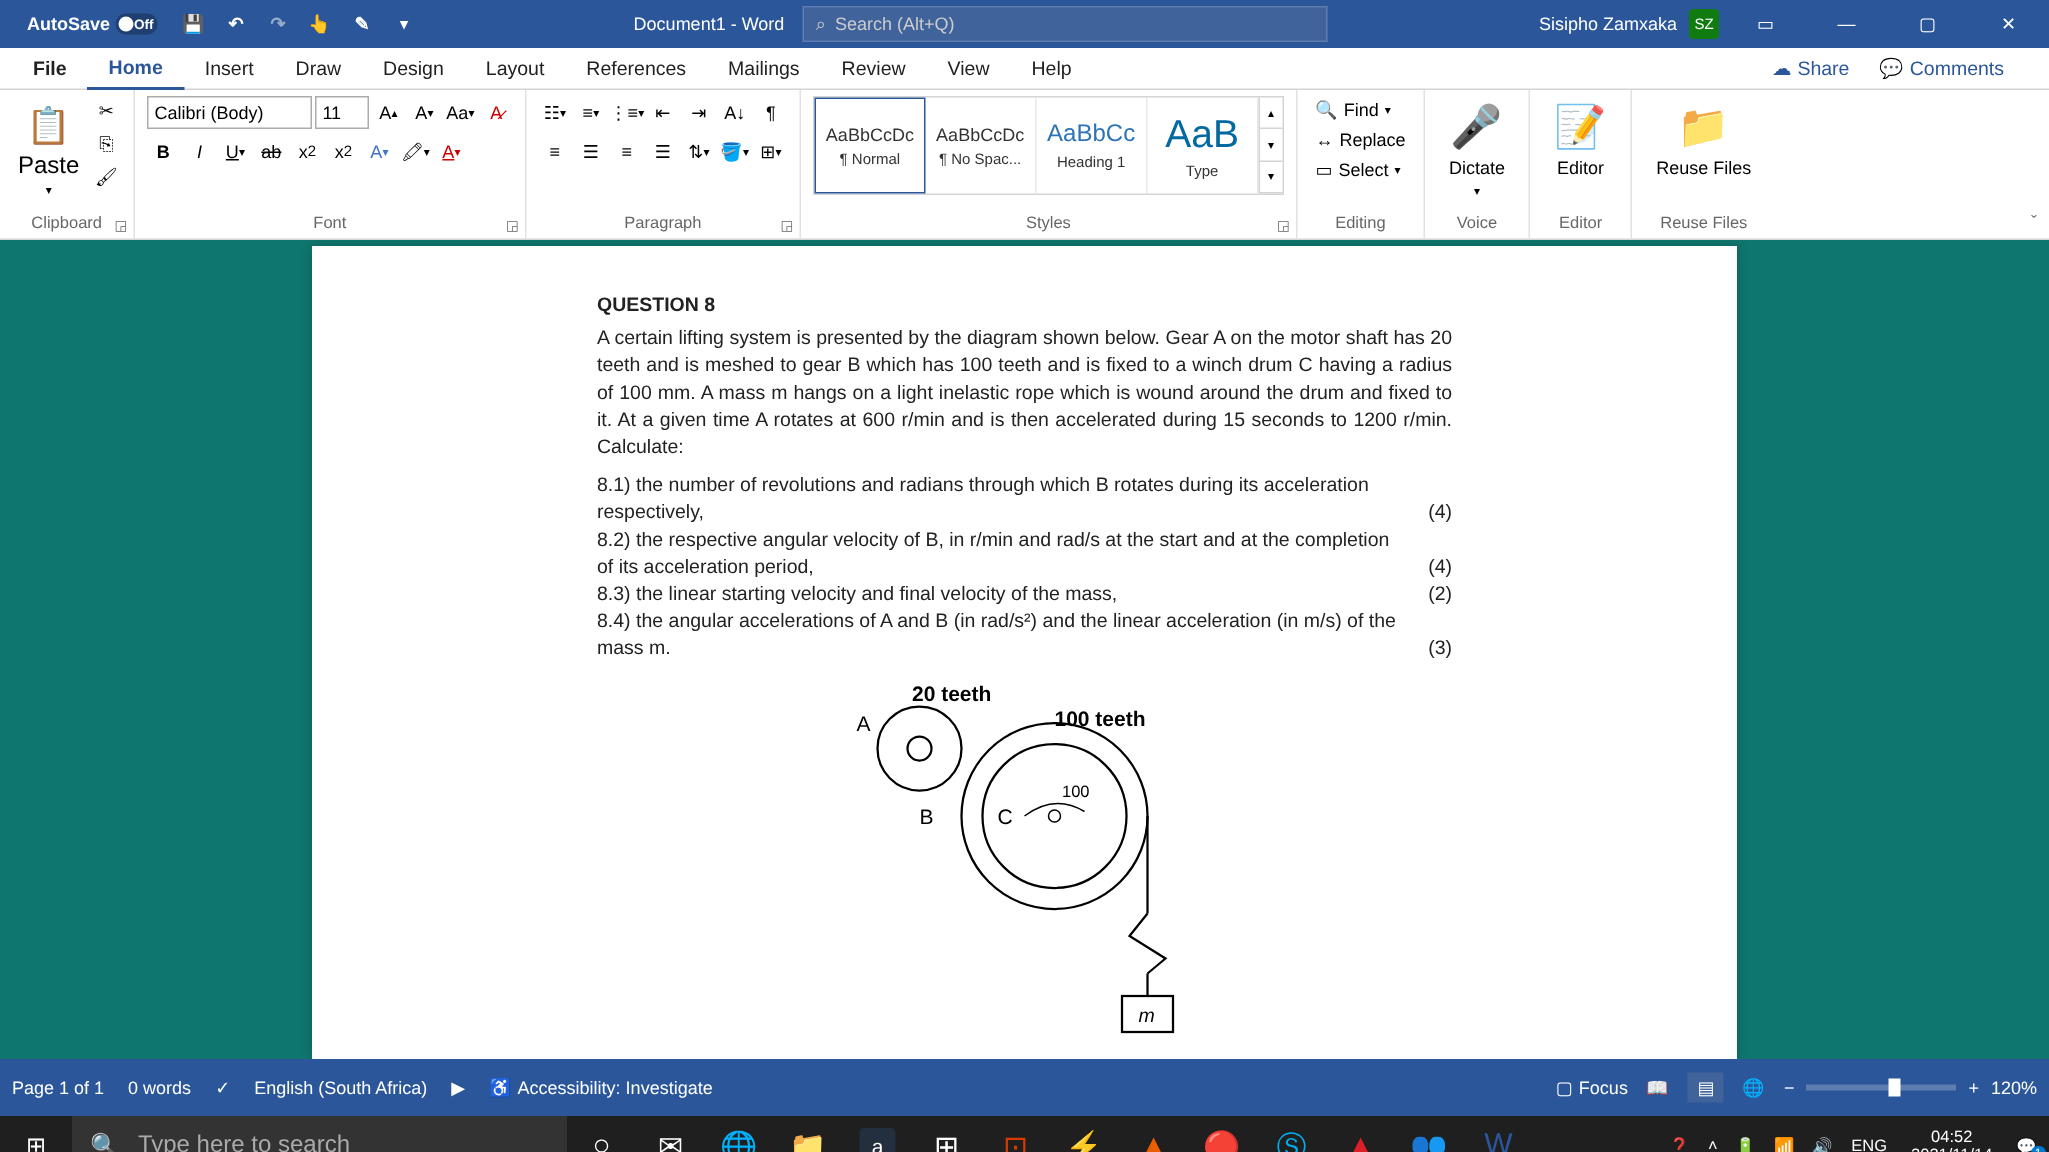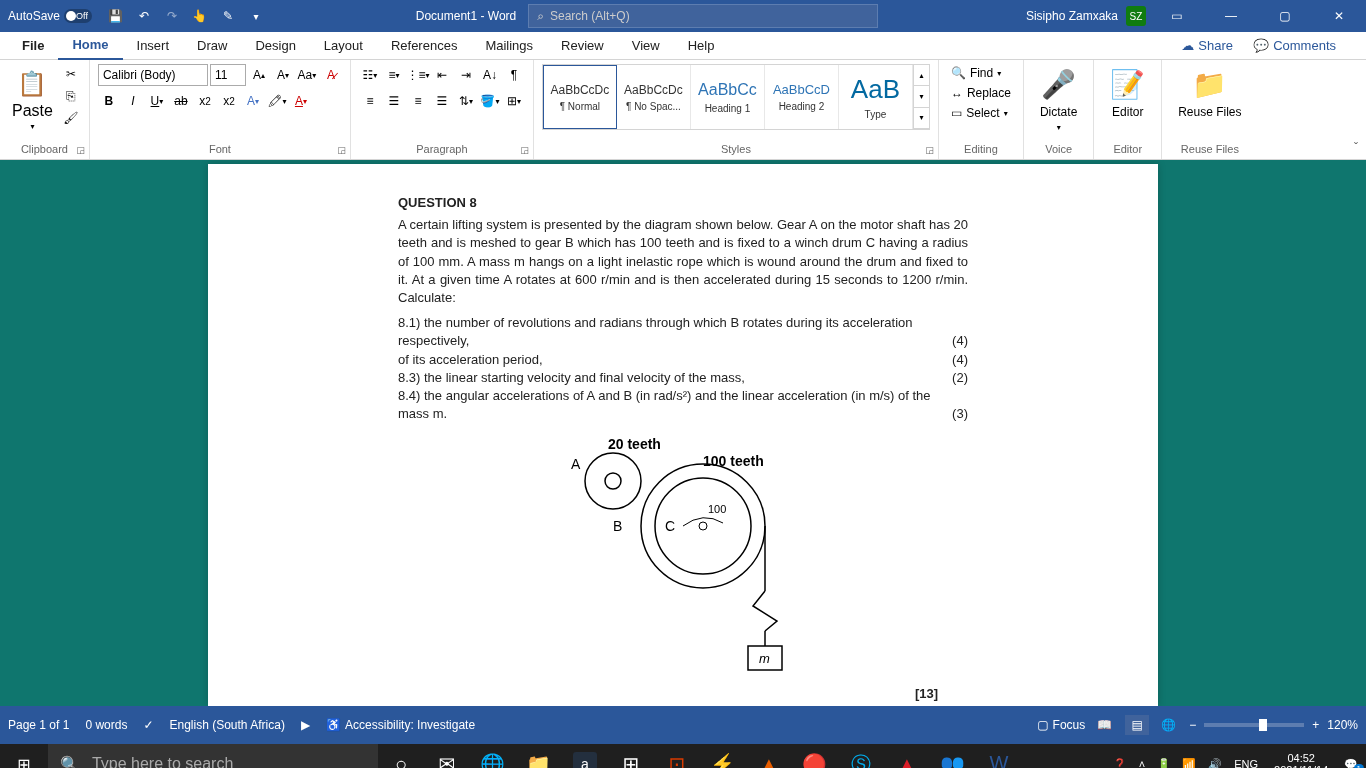--- a/index.html
+++ b/index.html
@@ -1,20 +1,20 @@
 <!DOCTYPE html>
 <html><head>
   <meta charset="utf-8">
   <style>
     * { margin: 0; padding: 0; box-sizing: border-box; font-family: 'Segoe UI', sans-serif; }
     body { background: #f3f3f3; overflow: hidden; }
     
     
     .title-bar { background: #2b579a; color: white; height: 32px; display: flex; align-items: center; font-size: 12px; }
-    .title-left { display: flex; align-items: center; gap: 4px; padding-left: 0; }
+    .title-left { display: flex; align-items: center; gap: 4px; padding-left: 10px; font-weight: bold; }
     .autosave { display: flex; align-items: center; gap: 4px; padding: 0 8px; }
     .toggle { width: 28px; height: 14px; background: #1e3f6f; border-radius: 7px; position: relative; display: flex; align-items: center; padding: 0 2px; }
     .toggle-circle { width: 10px; height: 10px; background: white; border-radius: 50%; }
     .toggle-label { font-size: 9px; }
     .qat-btn { width: 24px; height: 24px; display: flex; align-items: center; justify-content: center; cursor: pointer; }
     .title-center { flex: 1; text-align: center; display: flex; justify-content: center; align-items: center; gap: 12px; }
     .doc-title { color: white; }
     .search-box { background: #40639c; border: 1px solid #5d7db0; width: 350px; height: 24px; display: flex; align-items: center; padding: 0 8px; gap: 6px; color: #ccc; }
     .title-right { display: flex; align-items: center; gap: 8px; padding-right: 4px; }
     .user-badge { background: #107c10; width: 20px; height: 20px; border-radius: 3px; display: flex; align-items: center; justify-content: center; font-size: 10px; }
@@ -252,24 +252,20 @@
           </div>
         <div class="style-item">
             <span class="style-preview">AaBbCcDc</span>
             <span class="style-name">¶ No Spac...</span>
           </div>
         <div class="style-item">
             <span class="style-preview h1">AaBbCc</span>
             <span class="style-name">Heading 1</span>
           </div>
         <div class="style-item">
-            <span class="style-preview h2">AaBbCcD</span>
-            <span class="style-name">Heading 2</span>
-          </div>
-        <div class="style-item">
             <span class="style-preview title">AaB</span>
             <span class="style-name">Type</span>
           </div>
         <div class="gallery-scroll">
           <div>▴</div>
           <div>▾</div>
           <div>▾</div>
         </div>
       </div>
     </div>
@@ -337,20 +333,23 @@
 <div class="doc-area">
   <div class="page">
     <p class="q-title">QUESTION 8</p>
     <p style="text-align:justify">A certain lifting system is presented by the diagram shown below. Gear A on the motor shaft has 20 teeth and is meshed to gear B which has 100 teeth and is fixed to a winch drum C having a radius of 100 mm. A mass m hangs on a light inelastic rope which is wound around the drum and fixed to it. At a given time A rotates at 600 r/min and is then accelerated during 15 seconds to 1200 r/min. Calculate:</p>
     <div class="q-sub">
         <span class="q-sub-text">8.1) the number of revolutions and radians through which B rotates during its acceleration</span>
       </div>
     <div class="q-sub">
         <span class="q-sub-text">respectively,</span>
         <span class="q-mark">(4)</span>
+      </div>
+    <div class="q-sub">
+        <span class="q-sub-text">8.2) the respective angular velocity of B, in r/min and rad/s at the start and at the completion</span>
       </div>
     <div class="q-sub">
         <span class="q-sub-text">of its acceleration period,</span>
         <span class="q-mark">(4)</span>
       </div>
     <div class="q-sub">
         <span class="q-sub-text">8.3) the linear starting velocity and final velocity of the mass,</span>
         <span class="q-mark">(2)</span>
       </div>
     <div class="q-sub">

